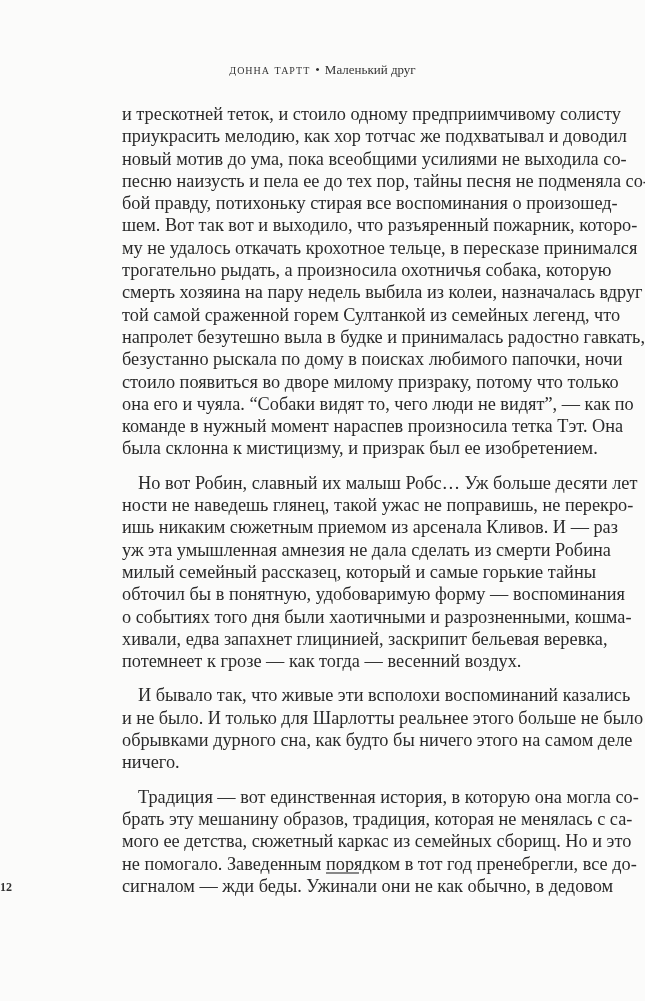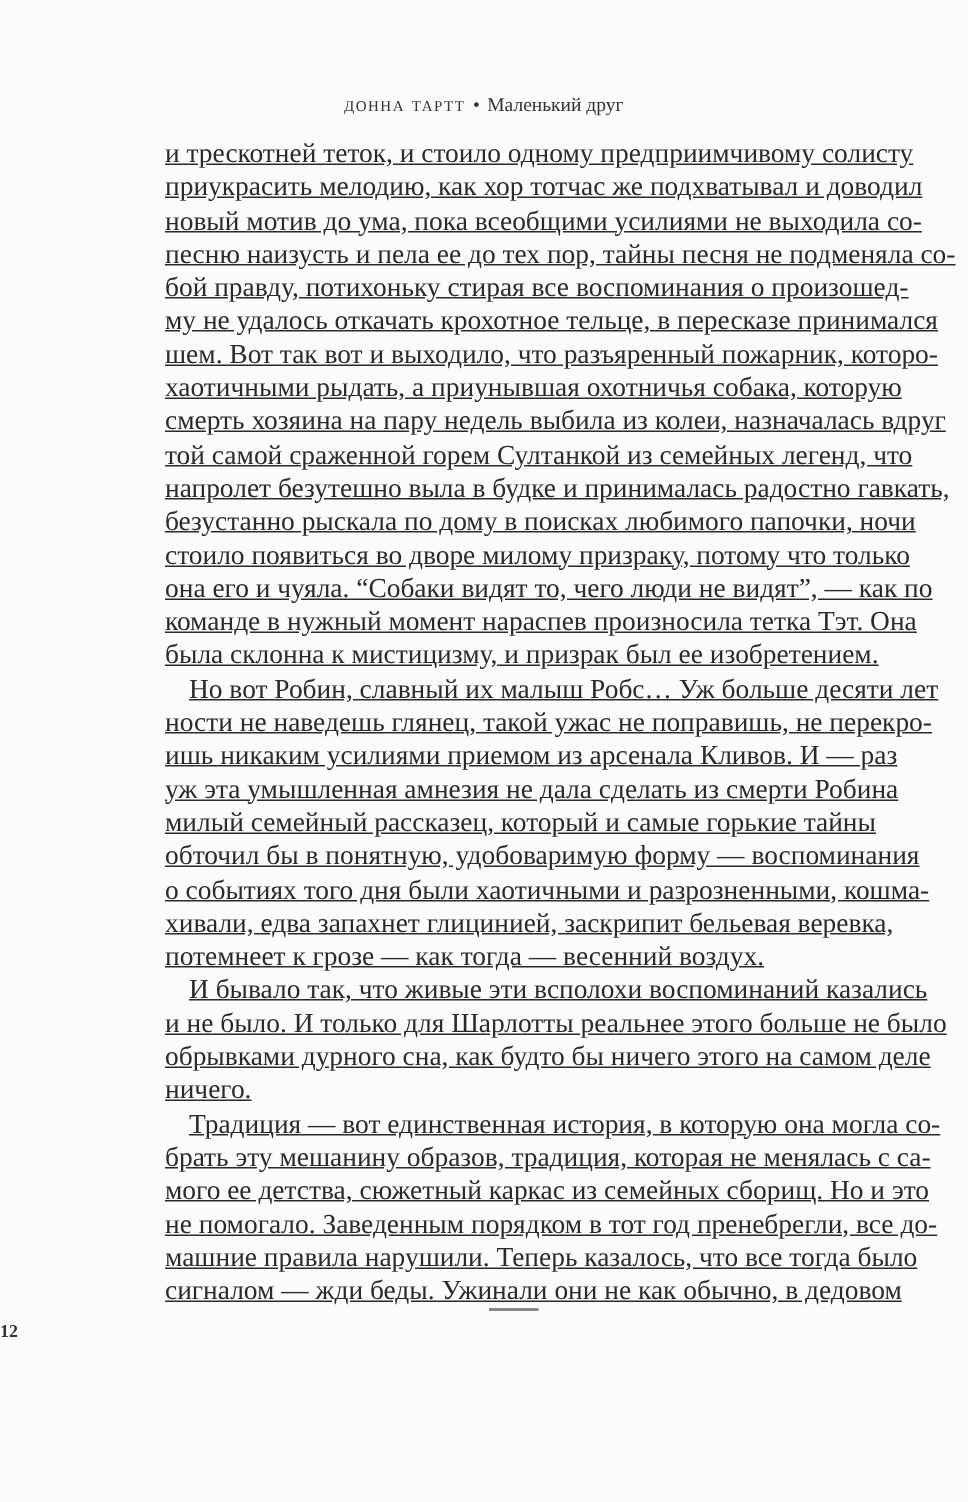--- a/index.html
+++ b/index.html
@@ -19,21 +19,21 @@
       font-variant: small-caps; letter-spacing: 1px; text-transform: lowercase;
       font-size: 14px;
     }
     .running-head .bullet { margin: 0 5px; }
     .text-block {
       position: absolute; top: 91px; left: 110px; width: 467px;
       font-family: "Liberation Serif", serif;
       font-size: 18.3px; line-height: 22.3px;
       text-align: justify; hyphens: manual;
     }
-    .text-block p { margin: 0; text-decoration: underline; }
+    .text-block p { margin: 12px; }
     .line { display: block; text-align: justify; text-align-last: justify; white-space: nowrap; overflow: visible; }
     .line.last { text-align-last: left; }
     .line.indent { text-indent: 16px; }
     .folio-rule {
       position: absolute; top: 872px; left: 326px; width: 33px; height: 2px;
       background: #888;
     }
     .folio {
       position: absolute; top: 880px; left: 0; width: 553px; text-align: left;
       font-family: "Liberation Serif", serif; font-weight: bold; font-size: 12px; color: #333;
@@ -46,53 +46,52 @@
   <span class="author">Донна Тартт</span><span class="bullet">•</span><span class="book-title">Маленький друг</span>
 </div>
 
 <div class="text-block" id="text-block">
     <p>
       <span class="line">и трескотней теток, и стоило одному предприимчивому солисту</span>
       <span class="line">приукрасить мелодию, как хор тотчас же подхватывал и доводил</span>
       <span class="line">новый мотив до ума, пока всеобщими усилиями не выходила со-</span>
       <span class="line">песню наизусть и пела ее до тех пор, тайны песня не подменяла со-</span>
       <span class="line">бой правду, потихоньку стирая все воспоминания о произошед-</span>
+      <span class="line">шем. Вот так вот и выходило, что разъяренный пожарник, которо-</span>
       <span class="line">му не удалось откачать крохотное тельце, в пересказе принимался</span>
-      <span class="line">шем. Вот так вот и выходило, что разъяренный пожарник, которо-</span>
-      <span class="line">хаотичными рыдать, а приунывшая охотничья собака, которую</span>
+      <span class="line">трогательно рыдать, а произносила охотничья собака, которую</span>
       <span class="line">смерть хозяина на пару недель выбила из колеи, назначалась вдруг</span>
       <span class="line">той самой сраженной горем Султанкой из семейных легенд, что</span>
       <span class="line">напролет безутешно выла в будке и принималась радостно гавкать,</span>
       <span class="line">безустанно рыскала по дому в поисках любимого папочки, ночи</span>
       <span class="line">стоило появиться во дворе милому призраку, потому что только</span>
       <span class="line">она его и чуяла. “Собаки видят то, чего люди не видят”, — как по</span>
       <span class="line">команде в нужный момент нараспев произносила тетка Тэт. Она</span>
       <span class="line last">была склонна к мистицизму, и призрак был ее изобретением.</span>
     </p>
     <p>
       <span class="line indent">Но вот Робин, славный их малыш Робс… Уж больше десяти лет</span>
       <span class="line">ности не наведешь глянец, такой ужас не поправишь, не перекро-</span>
-      <span class="line">ишь никаким усилиями приемом из арсенала Кливов. И — раз</span>
+      <span class="line">ишь никаким сюжетным приемом из арсенала Кливов. И — раз</span>
       <span class="line">уж эта умышленная амнезия не дала сделать из смерти Робина</span>
       <span class="line">милый семейный рассказец, который и самые горькие тайны</span>
       <span class="line">обточил бы в понятную, удобоваримую форму — воспоминания</span>
       <span class="line">о событиях того дня были хаотичными и разрозненными, кошма-</span>
       <span class="line">хивали, едва запахнет глицинией, заскрипит бельевая веревка,</span>
       <span class="line last">потемнеет к грозе — как тогда — весенний воздух.</span>
     </p>
     <p>
       <span class="line indent">И бывало так, что живые эти всполохи воспоминаний казались</span>
       <span class="line">и не было. И только для Шарлотты реальнее этого больше не было</span>
       <span class="line">обрывками дурного сна, как будто бы ничего этого на самом деле</span>
       <span class="line last">ничего.</span>
     </p>
     <p>
       <span class="line indent">Традиция — вот единственная история, в которую она могла со-</span>
       <span class="line">брать эту мешанину образов, традиция, которая не менялась с са-</span>
       <span class="line">мого ее детства, сюжетный каркас из семейных сборищ. Но и это</span>
       <span class="line">не помогало. Заведенным порядком в тот год пренебрегли, все до-</span>
-      <span class="line">машние правила нарушили. Теперь казалось, что все тогда было</span>
       <span class="line">сигналом — жди беды. Ужинали они не как обычно, в дедовом</span>
     </p>
   </div>
 
 <div class="folio-rule"></div>
 <div class="folio">12</div>
 
 </body></html>

